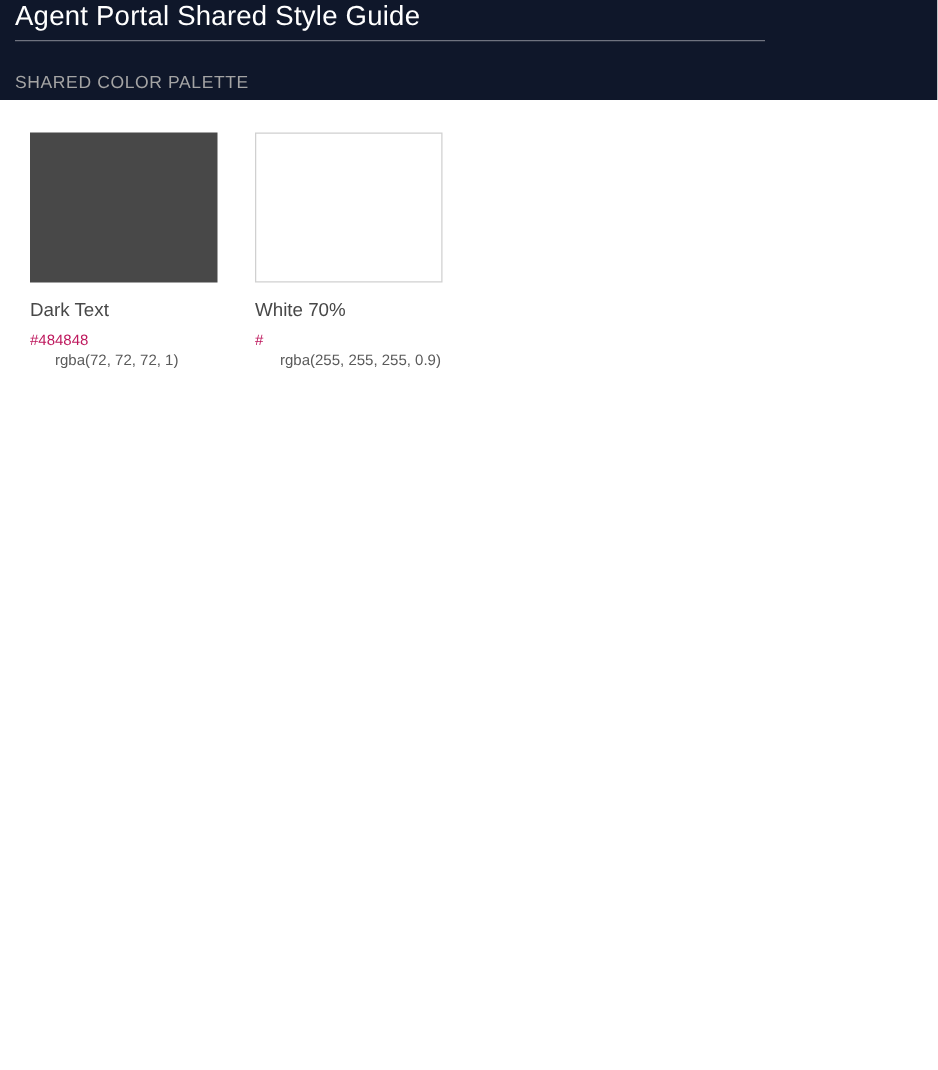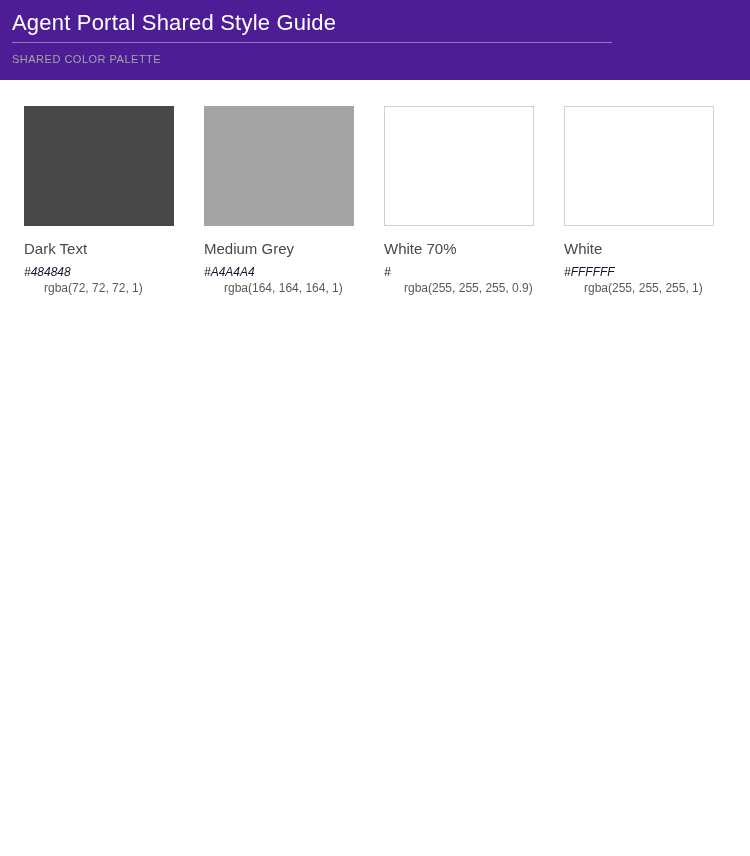--- a/index.html
+++ b/index.html
@@ -4,38 +4,38 @@
 <style>
   * { box-sizing: border-box; margin: 0; padding: 0; }
   html, body { width: 750px; height: 856px; }
   body {
     font-family: "Segoe UI", "Helvetica Neue", Arial, sans-serif;
     background: #ffffff;
     color: #484848;
     font-size: 14px;
   }
   .header {
-    background: #4c1d95;
+    background: #0f172a;
     color: #ffffff;
-    padding: 10px 12px 12px 12px;
+    padding: 0 12px 12px 12px;
     height: 80px;
   }
   .header-title {
     font-size: 22px;
     font-weight: 400;
     padding-bottom: 6px;
     border-bottom: 1px solid rgba(255,255,255,0.4);
     width: 600px;
     letter-spacing: 0.2px;
   }
   .header-sub {
-    font-size: 11px;
+    font-size: 14px;
     letter-spacing: 0.5px;
     color: #a4a4a4;
-    margin-top: 10px;
+    margin-top: 24px;
     text-transform: uppercase;
   }
   .grid {
     padding: 26px 24px;
     display: grid;
     grid-template-columns: repeat(4, 150px);
     column-gap: 30px;
     row-gap: 40px;
   }
   .swatch-card { width: 150px; }
@@ -47,23 +47,22 @@
     border: 1px solid #d0d0d0;
   }
   .swatch-name {
     font-size: 15px;
     color: #484848;
     margin-top: 14px;
     font-weight: 400;
   }
   .swatch-hex {
     font-size: 12px;
-    color: #0f172a;
+    color: #be185d;
     margin-top: 8px;
-    font-style: italic;
   }
   .swatch-rgba {
     font-size: 12px;
     color: #5a5a5a;
     margin-top: 2px;
     padding-left: 20px;
   }
 </style>
 </head>
 <body>
@@ -74,30 +73,18 @@
 </div>
 
 <div class="grid" id="swatch-grid">
     <div class="swatch-card">
       <div class="swatch" style="background: rgb(72, 72, 72);"></div>
       <div class="swatch-name">Dark Text</div>
       <div class="swatch-hex">#484848</div>
       <div class="swatch-rgba">rgba(72, 72, 72, 1)</div>
     </div>
     <div class="swatch-card">
-      <div class="swatch" style="background: rgb(164, 164, 164);"></div>
-      <div class="swatch-name">Medium Grey</div>
-      <div class="swatch-hex">#A4A4A4</div>
-      <div class="swatch-rgba">rgba(164, 164, 164, 1)</div>
-    </div>
-    <div class="swatch-card">
       <div class="swatch bordered" style="background: rgba(255, 255, 255, 0.9);"></div>
       <div class="swatch-name">White 70%</div>
       <div class="swatch-hex">#</div>
       <div class="swatch-rgba">rgba(255, 255, 255, 0.9)</div>
     </div>
-    <div class="swatch-card">
-      <div class="swatch bordered" style="background: rgb(255, 255, 255);"></div>
-      <div class="swatch-name">White</div>
-      <div class="swatch-hex">#FFFFFF</div>
-      <div class="swatch-rgba">rgba(255, 255, 255, 1)</div>
-    </div>
   </div>
 
 </body></html>

